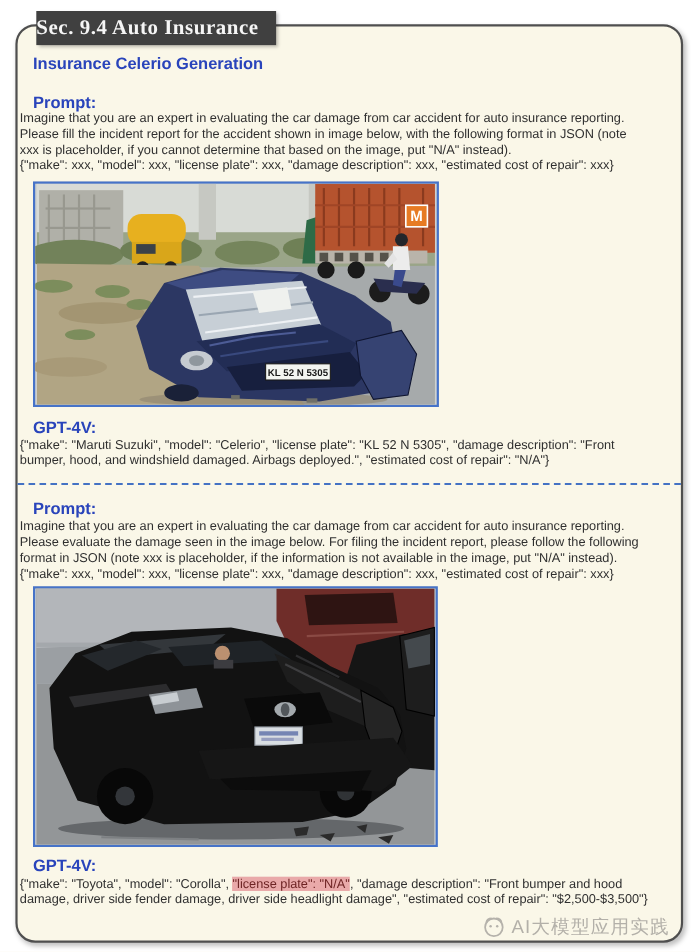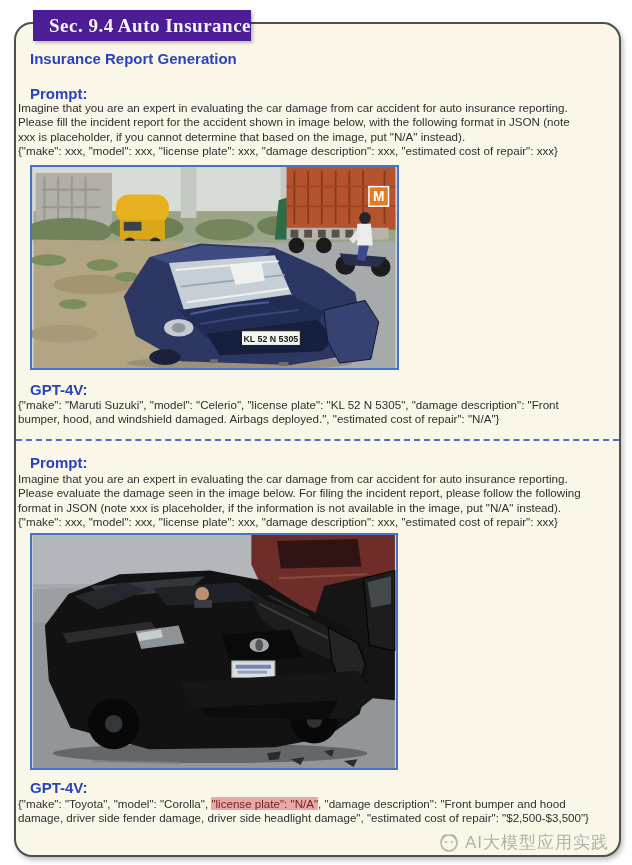--- a/index.html
+++ b/index.html
@@ -6,23 +6,23 @@
   body { background:#ffffff; font-family:"Liberation Sans", sans-serif; }
   .page { position:relative; width:632px; height:865px; background:#ffffff; overflow:hidden; }
 
   .main-box {
     position:absolute; left:14px; top:22px; width:607px; height:835px;
     background:#faf7e8; border:2.5px solid #4f4f4f; border-radius:18px;
     box-shadow:2px 3px 5px rgba(0,0,0,0.25);
   }
   .section-tag {
     position:absolute; left:33px; top:10px; width:218px; height:31px;
-    background:#4c1d95; color:#f5f5f5;
+    background:#404040; color:#f5f5f5;
     font-family:"Liberation Serif", serif; font-weight:bold; font-size:19px;
-    text-align:right; line-height:31px; letter-spacing:0.5px;
+    text-align:left; line-height:31px; letter-spacing:0.5px;
     box-shadow:2px 2px 3px rgba(0,0,0,0.25); z-index:5;
   }
   .subtitle {
     position:absolute; left:14px; top:26px;
     color:#2944bb; font-weight:bold; font-size:15px;
   }
   .label {
     position:absolute; left:14px;
     color:#2944bb; font-weight:bold; font-size:15px;text-align:center;
   }
@@ -47,21 +47,21 @@
     color:#b3b0a9; font-size:17px; letter-spacing:1px;
   }
 </style>
 </head>
 <body>
 
 <div class="page">
 
   <div class="main-box">
 
-    <div class="subtitle">Insurance Report Generation</div>
+    <div class="subtitle">Insurance Celerio Generation</div>
 
     <div class="label" style="top:61px;">Prompt:</div>
     <div class="bodytext" style="top:77px;">Imagine that you are an expert in evaluating the car damage from car accident for auto insurance reporting.
 Please fill the incident report for the accident shown in image below, with the following format in JSON (note
 xxx is placeholder, if you cannot determine that based on the image, put "N/A" instead).
 {"make": xxx, "model": xxx, "license plate": xxx, "damage description": xxx, "estimated cost of repair": xxx}</div>
 
     <svg class="photo" style="top:141px;" width="369" height="205" viewBox="0 0 369 205">
 
       <rect x="0" y="0" width="369" height="78" fill="#d8dbd6"></rect>

